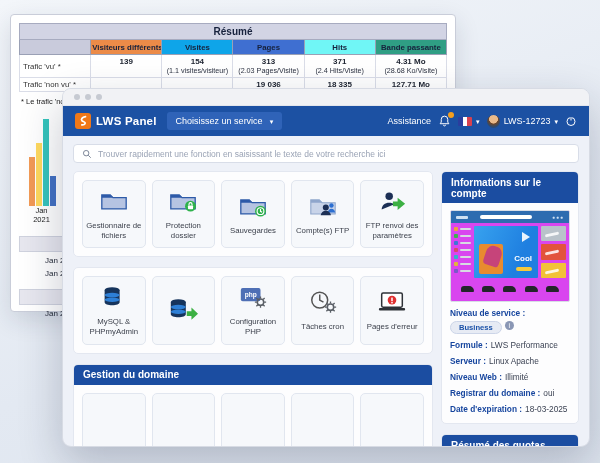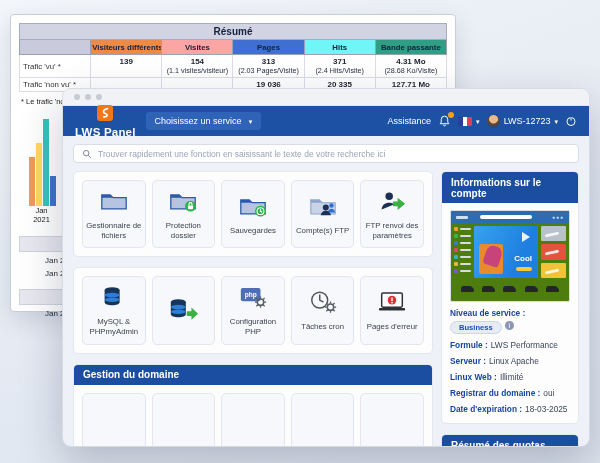--- a/index.html
+++ b/index.html
@@ -32,21 +32,21 @@
   .mois-row { font-size:8px; padding:4px 0 0 26px; color:#1d2330; }
 
   
   .panel-win { position:absolute; left:62px; top:88px; width:528px; height:359px;
     background:#eef1f8; border-radius:9px; border:1px solid #d7dbe4;
     box-shadow:0 16px 44px rgba(20,30,60,.24); overflow:hidden; }
   .titlebar { height:17px; background:#f1f2f5; display:flex; align-items:center;
     padding-left:11px; gap:5px; border-bottom:1px solid #e4e6ec; }
   .dot { width:6px; height:6px; border-radius:50%; background:#c6cad2; }
   .navbar { height:30px; background:#1c51a3; display:flex; align-items:center; padding:0 12px; gap:10px; }
-  .brand { display:flex; align-items:center; gap:5px; color:#fff; font-size:11.5px; font-weight:bold; letter-spacing:.2px;flex-direction:column; }
+  .brand { display:flex; align-items:center; gap:5px; color:#fff; font-size:11.5px; font-weight:bold; letter-spacing:.2px; }
   .logo-mark { width:16px; height:16px; background:#f07818; border-radius:3px;
     display:flex; align-items:center; justify-content:center; flex:none; }
   .service-btn { background:#2f63b8; color:#fff; font-size:9px; padding:4px 9px; border-radius:3px;
     display:flex; gap:7px; align-items:center; border:none; cursor:pointer; font-family:inherit; }
   .nav-right { margin-left:auto; display:flex; align-items:center; gap:7px; color:#fff; font-size:9px; }
   .navlink { cursor:pointer; }
   .bell-wrap { position:relative; display:flex; cursor:pointer; }
   .badge-dot { position:absolute; top:-2px; right:-3px; width:6px; height:6px; background:#f59f1e; border-radius:50%; }
   .flag { width:14px; height:9px; display:flex; border-radius:1px; overflow:hidden; }
   .flag div { flex:1; }
@@ -74,21 +74,21 @@
   .info-body { padding:7px 8px 9px; }
   .info-row { display:flex; align-items:flex-start; gap:3px; margin-top:6px; font-size:8.3px; flex-wrap:wrap; }
   .info-label { color:#16459e; font-weight:bold; }
   .info-value { color:#3c4354; }
   .badge-pill { background:#e7ebf4; border:1px solid #ccd5e8; color:#1b51a8; font-weight:bold;
     border-radius:8px; padding:1px 8px; font-size:7.6px; }
   .info-ico { width:9px; height:9px; border-radius:50%; background:#8a97b5; color:#fff; font-size:7px;
     display:flex; align-items:center; justify-content:center; cursor:pointer; }
 
   
-  .thumb { height:92px; border:1px solid #d8dde6; border-radius:2px; overflow:hidden; background:#4d7c0f; }
+  .thumb { height:92px; border:1px solid #d8dde6; border-radius:2px; overflow:hidden; background:#d946ef; }
   .th-head { height:12px; background:#2e6cb0; display:flex; align-items:center; padding:0 5px; gap:4px; }
   .th-logo { width:12px; height:3px; background:#cfe0f2; border-radius:1px; }
   .th-search { width:52px; height:4px; background:#fff; border-radius:2px; margin-left:8px; }
   .th-dots { margin-left:auto; color:#cfe0f2; font-size:5px; letter-spacing:1px; }
   .th-body { display:flex; height:58px; padding:3px; gap:3px; }
   .th-side { width:17px; display:flex; flex-direction:column; gap:3.5px; padding-top:1px; }
   .th-siderow { display:flex; align-items:center; gap:2px; }
   .th-siderow i { width:3.5px; height:3.5px; border-radius:1px; display:block; }
   .th-siderow b { height:2px; flex:1; background:#d7dbe2; display:block; border-radius:1px; }
   .th-banner { flex:1; background:linear-gradient(115deg,#37a2ef 0%,#1f7fe0 70%); position:relative; border-radius:1px; }
@@ -111,39 +111,39 @@
 
   <div class="stats-win">
     <table class="stats" id="stats-table">
         <tbody>
           <tr>
             <td class="t-title" colspan="6">Résumé</td>
           </tr>
           <tr>
             <th class="colh" style="background:#c9cbdc;width:16%"></th>
             <th class="colh" style="background:#ec8b48;width:16%">Visiteurs différents</th>
-            <th class="colh" style="background:#fca5a5;width:21%">Visites</th>
+            <th class="colh" style="background:#0ea5e9;width:21%">Visites</th>
             <th class="colh" style="background:#3f6fd1;width:17%">Pages</th>
             <th class="colh" style="background:#70f6f6;width:14%">Hits</th>
             <th class="colh" style="background:#2f9e84;width:16%">Bande passante</th>
           </tr>
           <tr>
             <td class="rowlabel">Trafic 'vu' *</td>
             <td class="cell"><span class="v-main">139</span></td>
             <td class="cell"><span class="v-main">154</span><br><span class="v-sub">(1.1 visites/visiteur)</span></td>
             <td class="cell"><span class="v-main">313</span><br><span class="v-sub">(2.03 Pages/Visite)</span></td>
             <td class="cell"><span class="v-main">371</span><br><span class="v-sub">(2.4 Hits/Visite)</span></td>
             <td class="cell"><span class="v-main">4.31 Mo</span><br><span class="v-sub">(28.68 Ko/Visite)</span></td>
           </tr>
           <tr>
             <td class="rowlabel">Trafic 'non vu' *</td>
             <td class="cell"><span class="v-main"></span></td>
             <td class="cell"><span class="v-main"></span></td>
             <td class="cell"><span class="v-main">19 036</span></td>
-            <td class="cell"><span class="v-main">20 335</span></td>
+            <td class="cell"><span class="v-main">18 335</span></td>
             <td class="cell"><span class="v-main">127.71 Mo</span></td>
           </tr>
         </tbody>
       </table>
     <div class="footnote">* Le trafic 'no</div>
     <div class="chart" id="chart">
         <div class="cgroup">
           <div class="bar" style="height: 49.5px; background: rgb(242, 154, 86);"></div>
           <div class="bar" style="height: 63px; background: rgb(255, 217, 94);"></div>
           <div class="bar" style="height: 87.3px; background: rgb(53, 196, 188);"></div>
@@ -430,21 +430,21 @@
                   </div>
                   <div class="info-row">
                     <span class="info-label">Formule :</span>
                     <span class="info-value">LWS Performance</span>
                   </div>
                   <div class="info-row">
                     <span class="info-label">Serveur :</span>
                     <span class="info-value">Linux Apache</span>
                   </div>
                   <div class="info-row">
-                    <span class="info-label">Linux Web :</span>
+                    <span class="info-label">Niveau Web :</span>
                     <span class="info-value">Illimité</span>
                   </div>
                   <div class="info-row">
                     <span class="info-label">Registrar du domaine :</span>
                     <span class="info-value">oui</span>
                   </div>
                   <div class="info-row">
                     <span class="info-label">Date d'expiration :</span>
                     <span class="info-value">18-03-2025</span>
                   </div>

